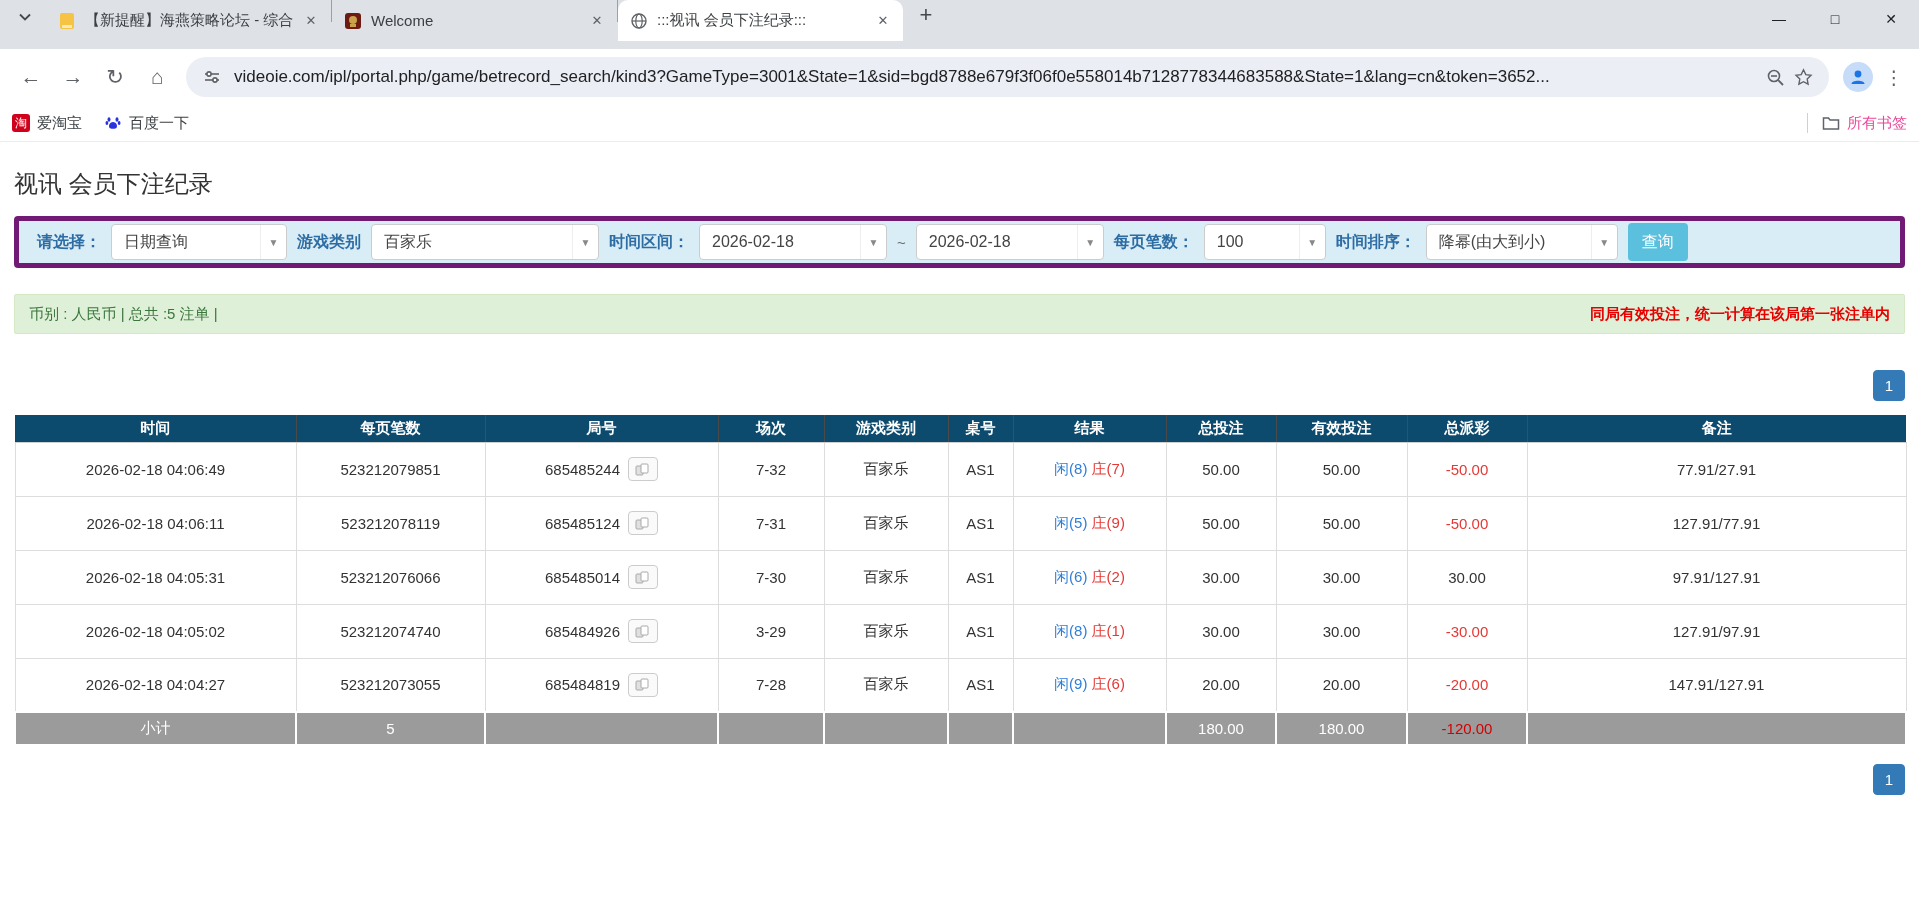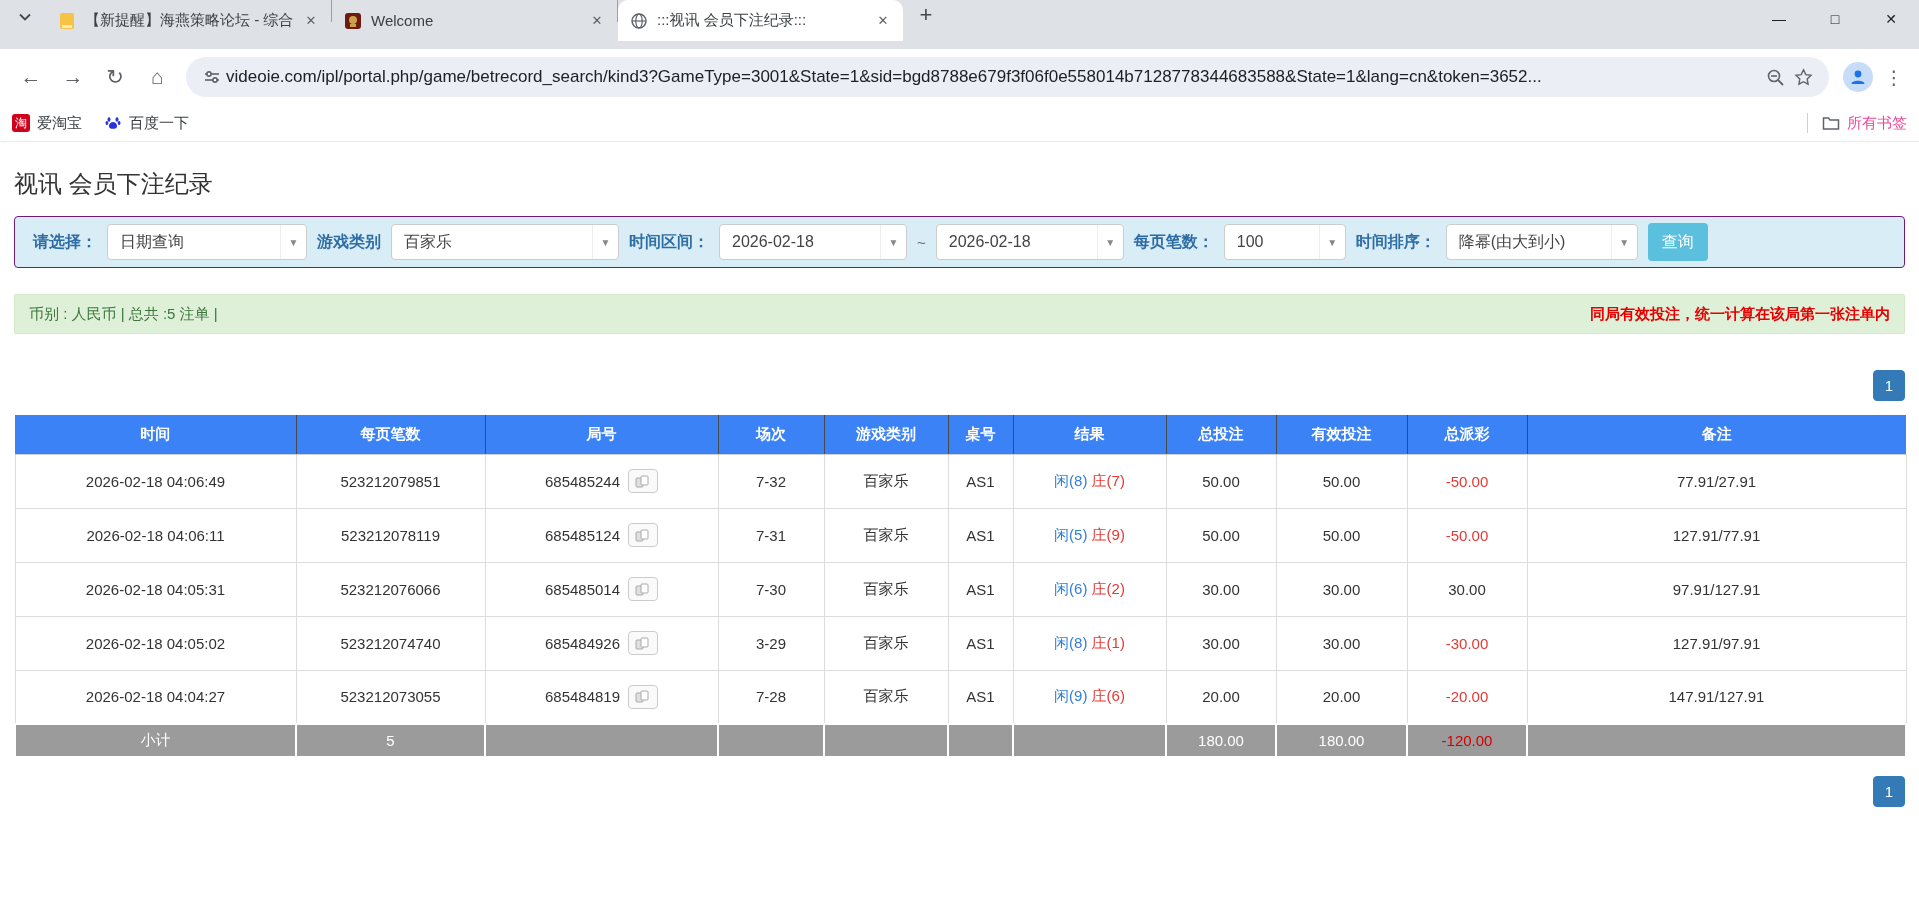--- a/index.html
+++ b/index.html
@@ -16,55 +16,55 @@
   .tab .tab-close { width:20px; height:20px; border-radius:50%; display:flex; align-items:center; justify-content:center; font-size:13px; color:#5f6368; margin-left:6px; }
   .tab-divider { width:1px; height:22px; background:#9aa0a6; margin-bottom:11px; }
   .newtab-btn { width:30px; height:30px; margin:0 0 7px 8px; display:flex; align-items:center; justify-content:center; font-size:22px; color:#45494e; border-radius:50%; }
   .win-controls { position:absolute; right:0; top:0; height:38px; display:flex; }
   .win-btn { width:56px; height:38px; display:flex; align-items:center; justify-content:center; color:#202124; font-size:14px; }
 
   .toolbar { height:56px; background:#fff; display:flex; align-items:center; padding:0 10px; }
   .nav-ico { width:36px; height:36px; display:flex; align-items:center; justify-content:center; font-size:21px; color:#5f6368; border-radius:50%; margin:0 3px; }
   .omnibox { flex:1; height:40px; background:#eceef5; border-radius:20px; display:flex; align-items:center; margin:0 8px; padding:0 12px; }
   .omni-ico { width:28px; height:28px; display:flex; align-items:center; justify-content:center; color:#5f6368; }
-  .url-text { flex:1; font-size:17px; color:#202124; white-space:nowrap; overflow:hidden; }
+  .url-text { flex:1; font-size:17px; color:#202124; margin-left:8px; white-space:nowrap; overflow:hidden; }
   .avatar { width:30px; height:30px; border-radius:50%; background:#c7dcf8; display:flex; align-items:center; justify-content:center; margin:0 6px; }
   .menu-dots { width:30px; height:30px; display:flex; align-items:center; justify-content:center; font-size:19px; color:#5f6368; }
 
   .bookmarks-bar { height:37px; background:#fff; display:flex; align-items:center; padding:0 12px; border-bottom:1px solid #ececec; }
   .bm-item { display:flex; align-items:center; font-size:15px; color:#3c4043; margin-right:22px; cursor:pointer; }
   .bm-item .bm-ico { width:18px; height:18px; margin-right:7px; border-radius:3px; display:flex; align-items:center; justify-content:center; font-size:12px; color:#fff; }
   .bm-spacer { flex:1; }
   .bm-sep { width:1px; height:20px; background:#d0d0d0; margin:0 14px; }
   .bm-all { display:flex; align-items:center; font-size:15px; color:#ec4899; }
   .bm-all svg { margin-right:7px; }
 
   
   .page { padding:0 14px; }
   .page-title { margin-top:26px; font-size:24px; color:#333; font-weight:500; }
 
-  .filter-panel { margin-top:16px; background:#d9edf7; border:1px solid #701a75; border-radius:4px; height:52px; display:flex; align-items:center; padding:0 18px; gap:10px; }
+  .filter-panel { margin-top:16px; background:#d9edf7; border:5px solid #701a75; border-radius:4px; height:52px; display:flex; align-items:center; padding:0 18px; gap:10px; }
   .f-label { font-size:16px; font-weight:bold; color:#2e6da4; white-space:nowrap; }
   .combo { background:#fff; border:1px solid #ccc; border-radius:4px; height:36px; display:flex; align-items:center; }
   .combo .combo-val { padding:0 12px; font-size:16px; color:#444; flex:1; white-space:nowrap; }
   .combo .combo-arrow { width:26px; height:100%; border-left:1px solid #eee; display:flex; align-items:center; justify-content:center; color:#888; font-size:10px; }
   .tilde { color:#666; font-size:15px; }
   .btn-query { background:#5bc0de; color:#fff; border:none; border-radius:4px; height:38px; padding:0 14px; font-size:16px; cursor:pointer; }
 
   .summary-bar { margin-top:26px; background:#dff0d8; border:1px solid #d6e9c6; border-radius:2px; height:40px; display:flex; align-items:center; justify-content:space-between; padding:0 14px; }
   .summary-left { color:#3c763d; font-size:15px; }
   .summary-right { color:#e60000; font-size:15px;font-weight:bold; }
 
   .pager-row { display:flex; justify-content:flex-end; }
   .pager-row.top { margin-top:36px; }
   .pager-row.bottom { margin-top:18px; }
   .page-btn { min-width:32px; height:31px; background:#337ab7; border:1px solid #337ab7; border-radius:4px; color:#fff; font-size:15px; display:flex; align-items:center; justify-content:center; cursor:pointer; }
 
   table.bets { width:100%; border-collapse:collapse; margin-top:14px; table-layout:fixed; }
-  .bets thead th { background:#3b82f6; color:#fff; font-size:15px; font-weight:bold; height:39px; border-right:1px solid #4a4a4a; border-bottom:1px solid #cfcfcf; }
+  .bets thead th { background:#0c4a6e; color:#fff; font-size:15px; font-weight:bold; height:27px; border-right:1px solid #4a4a4a; border-bottom:1px solid #cfcfcf; }
   .bets thead th:last-child { border-right:none; }
   .bets tbody td { height:54px; text-align:center; font-size:15px; color:#333; border:1px solid #ddd; background:#fff; }
   .blue { color:#2f7ed8; }
   .red { color:#e53935; }
   .payout-val.neg { color:#e53935; }
   .round-cell { display:flex; align-items:center; justify-content:center; gap:8px; }
   .card-btn { width:30px; height:24px; border:1px solid #ccc; border-radius:4px; background:#fafafa; display:inline-flex; align-items:center; justify-content:center; cursor:pointer; }
   .bets tfoot td { background:#9b9b9b; color:#fff; font-size:15px; height:33px; text-align:center; border:2px solid #fff; }
   .bets tfoot .payout-val.neg { color:#d40000; }
 </style>
@@ -181,21 +181,21 @@
     <span>所有书签</span>
   </div>
 </div>
 
 <div class="page">
 
   <h1 class="page-title">视讯 会员下注纪录</h1>
 
   <div class="filter-panel">
     <span class="f-label">请选择：</span>
-    <div class="combo" style="width:200px;">
+    <div class="combo" style="width:176px;">
       <span class="combo-val">日期查询</span>
       <span class="combo-arrow">▼</span>
     </div>
 
     <span class="f-label">游戏类别</span>
     <div class="combo" style="width:228px;">
       <span class="combo-val">百家乐</span>
       <span class="combo-arrow">▼</span>
     </div>
 

